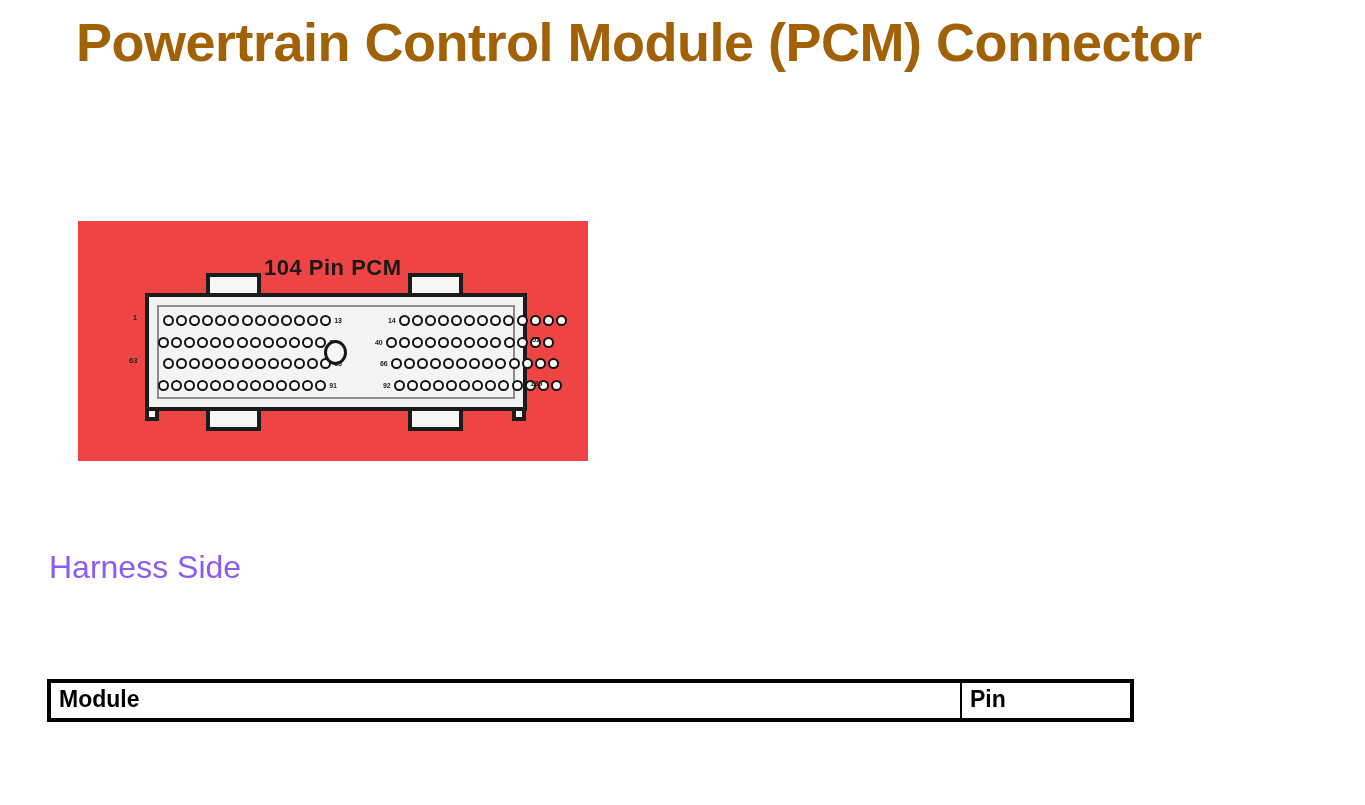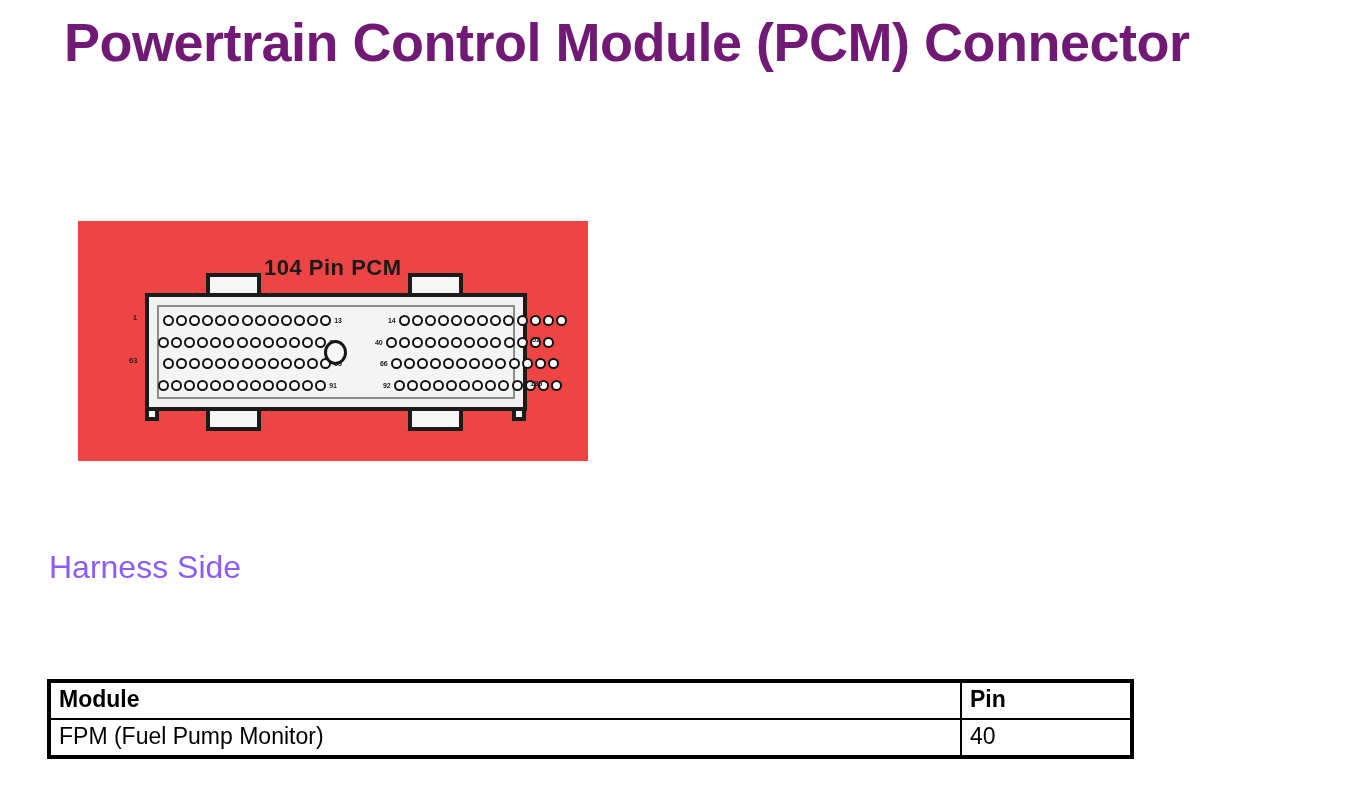--- a/index.html
+++ b/index.html
@@ -12,28 +12,28 @@
     height: 805px;
     position: relative;
     overflow: hidden;
     font-family: "Liberation Sans", sans-serif;
     color: #000000;
   }
 
   
   #page-title {
     position: absolute;
-    left: 64px;
+    left: 76px;
     top: 13px;
     font-size: 54px;
     font-weight: bold;
     letter-spacing: -0.5px;
     line-height: 1.08;
     white-space: nowrap;
-    color: #701a75;
+    color: #a16207;
   }
 
   
   #connector-figure {
     position: absolute;
     left: 78px;
     top: 221px;
     width: 510px;
     height: 240px;
     background: #ef4444;
@@ -381,18 +381,14 @@
     <col class="col-circuit">
     <col class="col-pin">
   </colgroup>
   <thead>
     <tr>
       <th>Module</th>
       <th>Pin</th>
     </tr>
   </thead>
   <tbody>
-    <tr>
-      <td>FPM (Fuel Pump Monitor)</td>
-      <td>40</td>
-    </tr>
   </tbody>
 </table>
 
 </body></html>

